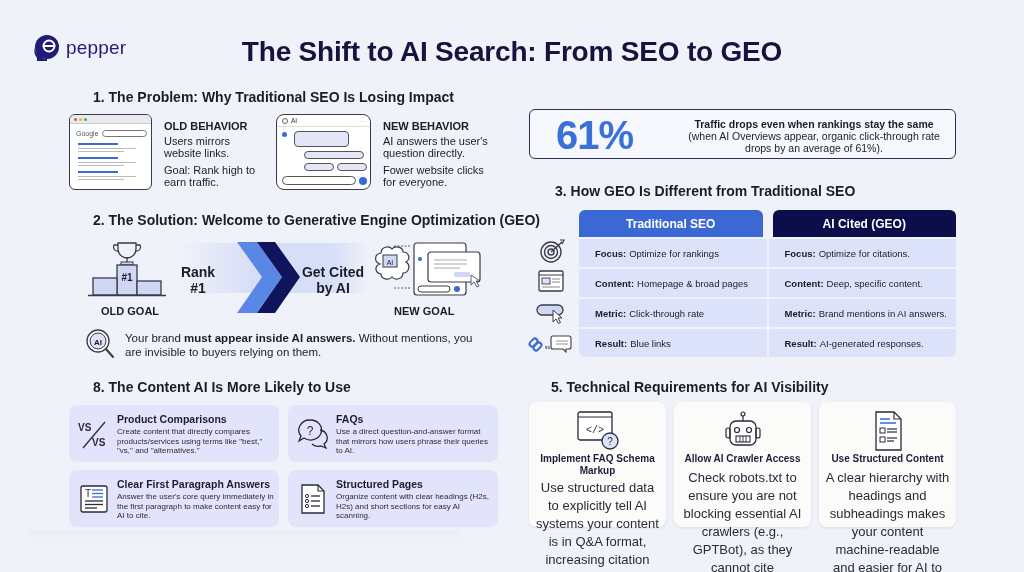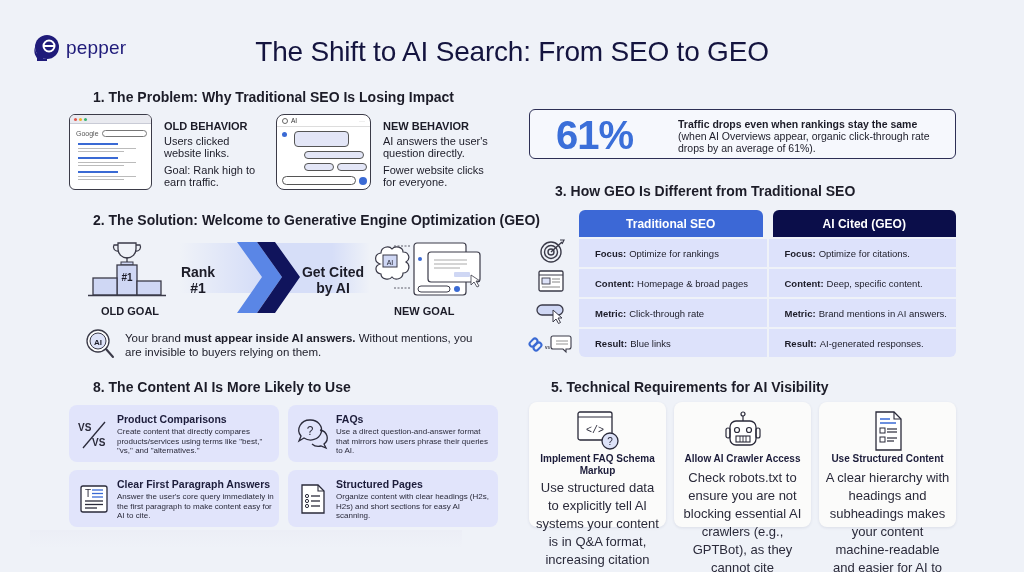--- a/index.html
+++ b/index.html
@@ -11,41 +11,41 @@
     position: relative;
   }
   .abs { position: absolute; }
 
   
   .logo { left: 34px; top: 34px; display: flex; align-items: center; gap: 6px; }
   .logo-mark { width: 26px; height: 28px; }
   .logo-text { font-size: 19px; color: #1f1b7a; font-weight: 400; letter-spacing: 0.2px; }
   .page-title {
     left: 0; width: 1024px; top: 36px; text-align: center;
-    font-size: 28px; font-weight: 400; color: #14143f; letter-spacing: -0.2px;
+    font-size: 28px; font-weight: 700; color: #14143f; letter-spacing: -0.2px;
     padding-left: 0px;
   }
 
   .section-heading { font-size: 14px; font-weight: 700; color: #1c1c28; margin-left: 24px; }
 
   
   .shot {
     background: #fff; border: 1.5px solid #3b3b48; border-radius: 6px;
     overflow: hidden;
   }
   .behavior-title { font-size: 11px; font-weight: 700; color: #1c1c28; }
   .behavior-text { font-size: 11px; line-height: 12px; color: #1c1c28; margin-top: 3px; }
 
   
   .stat-box {
     left: 529px; top: 109px; width: 427px; height: 50px;
     border: 1.5px solid #2d2f55; border-radius: 6px; background: #f6f8fd;
   }
   .stat-value { position: absolute; left: 26px; top: 3px; font-size: 40px; font-weight: 700; color: #3b6fd9; letter-spacing: -1px; }
-  .stat-text { position: absolute; left: 148px; top: 8px; width: 272px; font-size: 10.5px; line-height: 12px; color: #1c1c28; }
+  .stat-text { position: absolute; left: 148px; top: 8px; width: 272px; font-size: 10.5px; line-height: 12px; color: #1c1c28; text-align: center; }
   .stat-text b { font-weight: 700; }
 
   
   .goal-label { font-size: 11px; font-weight: 700; color: #1c1c28; }
   .arrow-text { font-size: 14px; font-weight: 700; color: #1c1c28; text-align: center; line-height: 16px; }
 
   
   .geo-table { left: 579px; top: 210px; width: 377px; }
   .tbl-head { display: flex; gap: 10px; height: 27px; }
   .tbl-head div {
@@ -116,21 +116,21 @@
     <div style="width:40px;height:2px;background:#3a6ad4;margin-bottom:3px"></div>
     <div style="width:58px;height:1px;background:#bbb;margin-bottom:2px"></div>
     <div style="width:46px;height:1px;background:#bbb;margin-bottom:5px"></div>
     <div style="width:40px;height:2px;background:#3a6ad4;margin-bottom:3px"></div>
     <div style="width:58px;height:1px;background:#bbb;margin-bottom:2px"></div>
     <div style="width:46px;height:1px;background:#bbb;"></div>
   </div>
 </div>
 <div class="abs" style="left:164px; top:120px; width:100px;">
   <div class="behavior-title">OLD BEHAVIOR</div>
-  <div class="behavior-text">Users clicked website links.</div>
+  <div class="behavior-text">Users mirrors website links.</div>
   <div class="behavior-text" style="margin-top:5px;">Goal: Rank high to earn traffic.</div>
 </div>
 
 <div class="abs shot" style="left:276px; top:114px; width:95px; height:76px; border-radius:8px;">
   <div style="height:12px; display:flex; align-items:center; gap:3px; padding-left:5px; border-bottom:1px solid #ddd;">
     <span style="width:6px;height:6px;border-radius:50%;border:1px solid #666;display:inline-block"></span>
     <span style="font-size:6.5px;color:#333;">AI</span>
     <span style="margin-left:auto; margin-right:5px; font-size:6px; color:#999;">···</span>
   </div>
   <div style="position:absolute; left:5px; top:17px; width:5px; height:5px; border-radius:50%; background:#3a6ad4;"></div>

